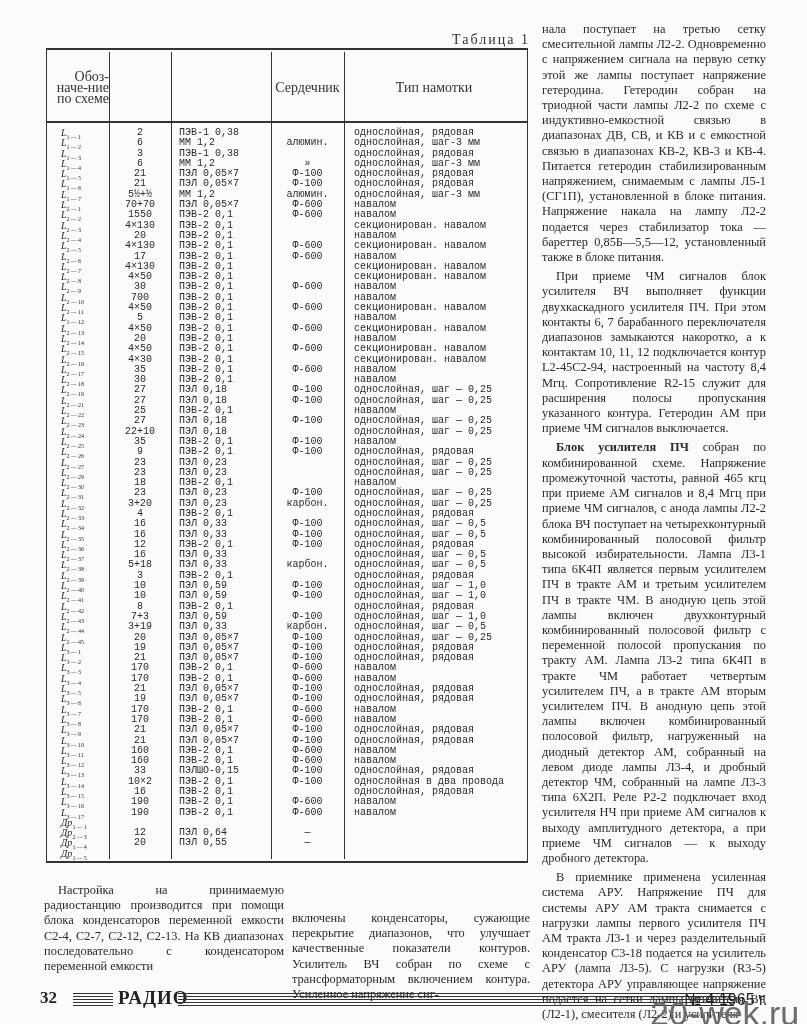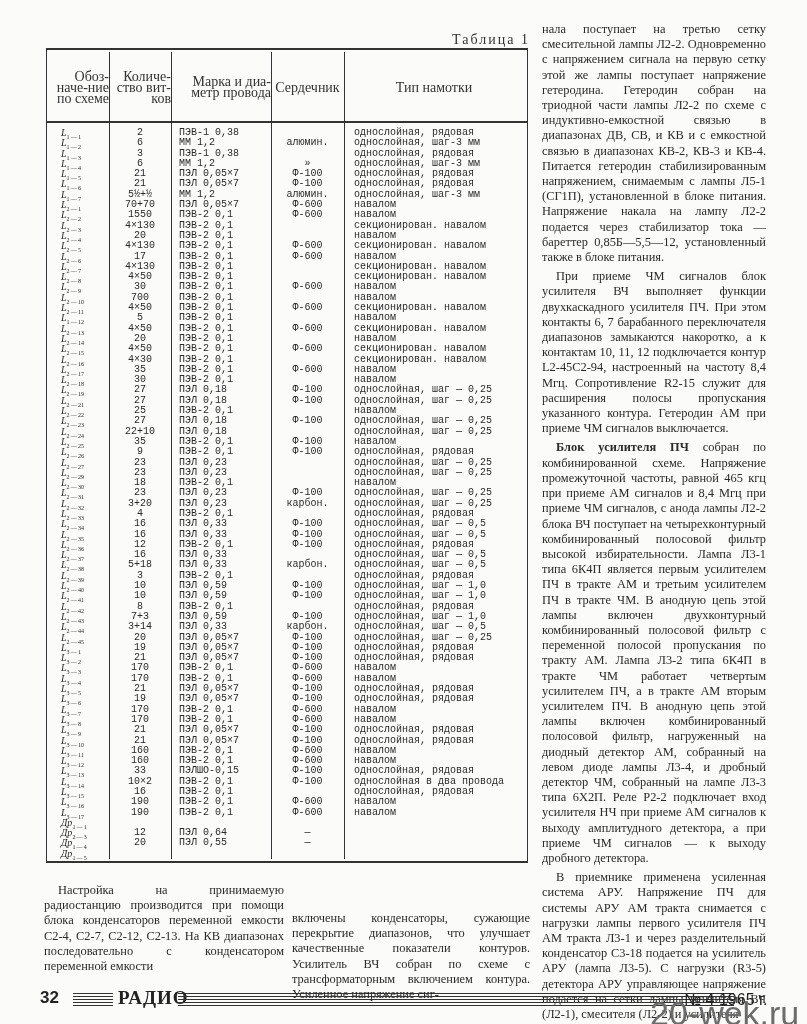--- a/index.html
+++ b/index.html
@@ -30,21 +30,21 @@
   .c3 { width: 73px; text-align: center; }
   .c4 { width: 180px; padding-left: 10px; box-sizing: border-box; }
   .col-text { position: absolute; font-size: 12.4px; line-height: 15.2px; text-align: justify; color: #2a2a2a; }
   .col-text p { margin: 0; text-indent: 14px; }
   .col-text p + p { margin-top: 4px; }
   .col-text b { font-weight: bold; }
   .col-left { left: 44px; top: 883px; width: 240px; }
   .col-mid { left: 292px; top: 911px; width: 238px; }
   .col-right { left: 542px; top: 22px; width: 224px; }
   .footer { position: absolute; left: 40px; top: 988px; width: 767px; height: 24px; }
-  .page-num { position: absolute; left: 0; top: 0; font-family: Liberation Sans, sans-serif; font-weight: bold; font-size: 17px; color: #222; }
+  .page-num { position: absolute; left: 0; top: 0; font-family: Liberation Serif, serif; font-weight: bold; font-size: 17px; color: #222; }
   .stripes { position: absolute; top: 5px; height: 13px; background: repeating-linear-gradient(#333 0 1.4px, transparent 1.4px 3px); }
   .stripes.a { left: 33px; width: 40px; }
   .stripes.b { left: 138px; width: 556px; }
   .mag { position: absolute; left: 78px; top: -1px; font-family: "Liberation Serif", serif; font-weight: bold; font-size: 19px; letter-spacing: 1px; color: #222; }
   .issue { position: absolute; left: 644px; top: 3px; font-family: "Liberation Sans", sans-serif; font-size: 16px; color: #222; }
   .watermark { position: absolute; left: 650px; top: 994px; font-family: "Liberation Sans", sans-serif; font-size: 34px; color: #6c6c6c; }
 </style>
 </head>
 <body>
 
@@ -53,22 +53,20 @@
 <div class="table-wrap">
   <div class="topline"></div>
   <div class="headline"></div>
   <div class="bottomline"></div>
   <div class="vline" style="left:62px"></div>
   <div class="vline" style="left:124px"></div>
   <div class="vline" style="left:224px"></div>
   <div class="vline" style="left:297px"></div>
 
   <div class="hdr" style="left:0;width:62px">Обоз-наче-ние по схеме</div>
-  <div class="hdr" style="left:62px;width:62px">Количе-ство вит-ков</div>
-  <div class="hdr" style="left:124px;width:100px">Марка и диа-метр провода</div>
   <div class="hdr" style="left:224px;width:73px">Сердечник</div>
   <div class="hdr" style="left:297px;width:180px">Тип намотки</div>
 
   <div class="rows" id="rows">
       <div class="row">
         <span class="c0">L<sub>1 — 1</sub></span>
         <span class="c1">2</span>
         <span class="c2">ПЭВ-1 0,38</span>
         <span class="c3"></span>
         <span class="c4">однослойная, рядовая</span>
@@ -397,21 +395,21 @@
       </div>
       <div class="row">
         <span class="c0">L<sub>2 — 43</sub></span>
         <span class="c1">7+3</span>
         <span class="c2">ПЭЛ 0,59</span>
         <span class="c3">Ф-100</span>
         <span class="c4">однослойная, шаг — 1,0</span>
       </div>
       <div class="row">
         <span class="c0">L<sub>2 — 44</sub></span>
-        <span class="c1">3+14</span>
+        <span class="c1">3+19</span>
         <span class="c2">ПЭЛ 0,33</span>
         <span class="c3">карбон.</span>
         <span class="c4">однослойная, шаг — 0,5</span>
       </div>
       <div class="row">
         <span class="c0">L<sub>2 — 45</sub></span>
         <span class="c1">20</span>
         <span class="c2">ПЭЛ 0,05×7</span>
         <span class="c3">Ф-100</span>
         <span class="c4">однослойная, шаг — 0,25</span>

